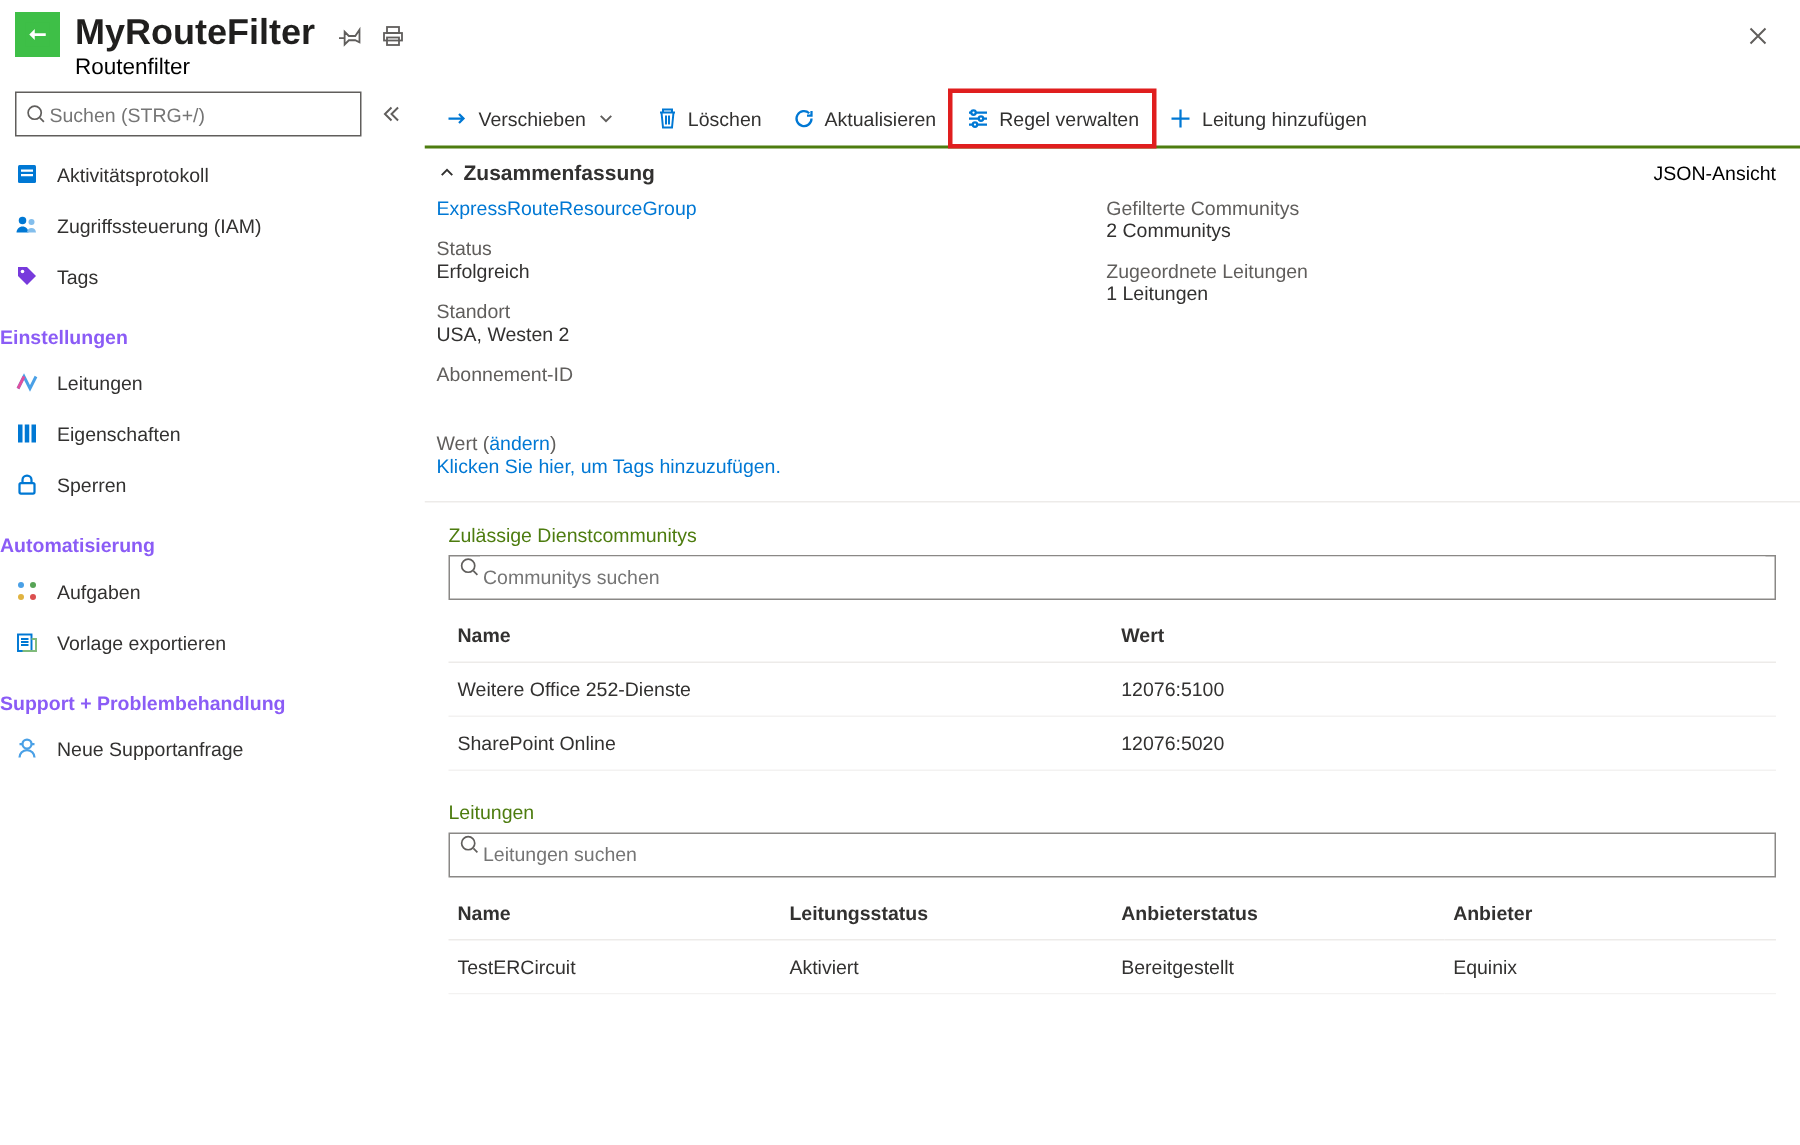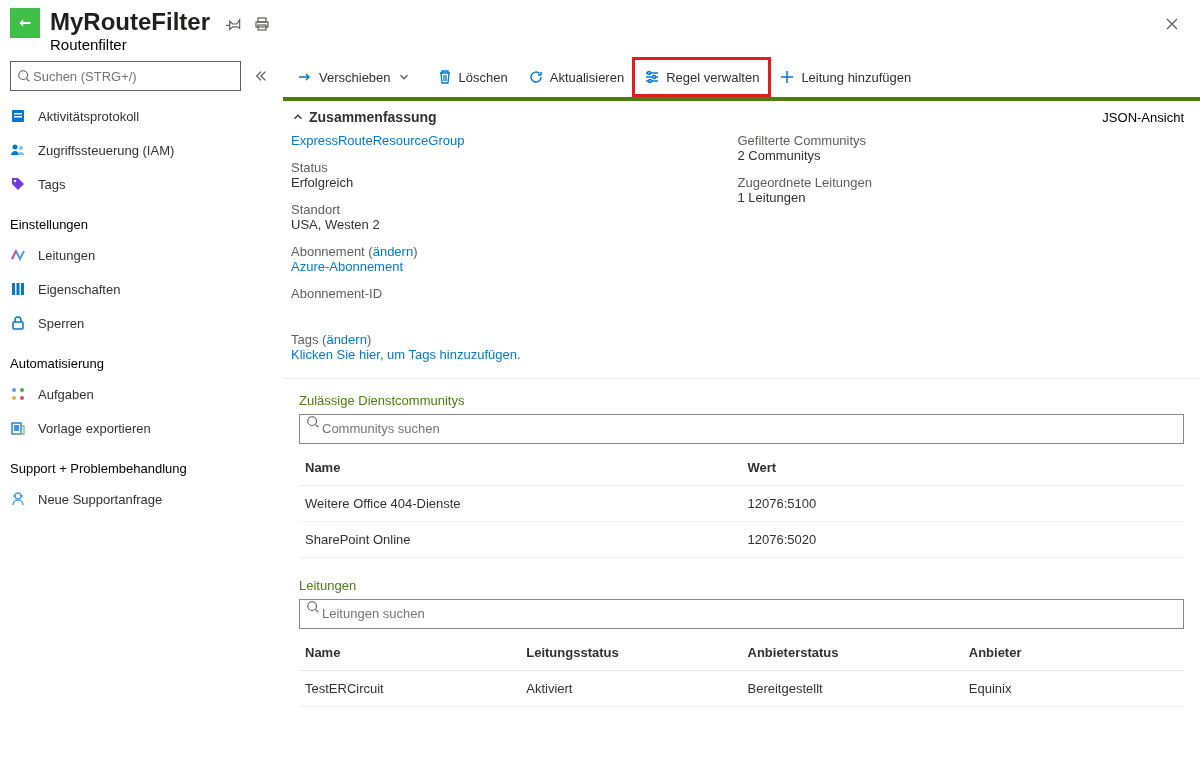--- a/index.html
+++ b/index.html
@@ -15,23 +15,23 @@
 .close-btn{color:#605e5c;padding:4px;cursor:pointer;margin-top:4px;margin-right:4px}
 .body{display:flex;height:calc(100% - 52px)}
 .sidebar{width:283px;flex-shrink:0;padding-top:6px;border-right:none}
 .search-row{display:flex;align-items:center;padding:0 8px 8px 10px}
 .search-box{flex:1;display:flex;align-items:center;border:1px solid #605e5c;height:28px;padding:0 6px;color:#605e5c}
 .search-box input{border:none;outline:none;flex:1;font-size:13px;height:24px;background:transparent}
 .collapse-btn{width:28px;display:flex;align-items:center;justify-content:center;color:#605e5c;cursor:pointer;margin-left:6px}
 .nav-item{display:flex;align-items:center;height:34px;padding:0 10px;cursor:pointer}
 .nav-item.selected{background:#edebe9;font-weight:400}
 .nav-icon{width:16px;height:16px;margin-right:12px;display:flex;align-items:center;justify-content:center;flex-shrink:0}
-.nav-group{font-weight:400;font-size:13px;padding:16px 10px 6px 10px;color:#000000}
+.nav-group{font-weight:700;font-size:13px;padding:16px 10px 6px 0;color:#8b5cf6}
 .main{flex:1;display:flex;flex-direction:column;overflow:hidden}
-.toolbar{display:flex;align-items:center;height:40px;border-bottom:4px solid #4d7c0f;padding:0 4px;margin-top:2px}
+.toolbar{display:flex;align-items:flex-end;height:40px;border-bottom:2px solid #4d7c0f;padding:0 4px;margin-top:2px}
 .tb-btn{display:flex;align-items:center;height:36px;padding:0 10px;cursor:pointer;color:#323130}
 .tb-btn .ico{color:#0078d4;margin-right:6px;display:flex;align-items:center}
 .tb-highlight{outline:3px solid #e01e1e;outline-offset:-1px}
 .summary{padding:8px 16px 4px 8px;border-bottom:1px solid #edebe9}
 .summary-hdr{display:flex;align-items:center}
 .summary-title{font-weight:600;font-size:14px;flex:0 0 auto;margin-left:4px}
 .json-view{margin-left:auto;color:#000000;cursor:pointer;font-size:13px}
 .summary-grid{display:flex;margin-top:8px}
 .summary-col{flex:1}
 .kv{margin-bottom:12px;font-size:13px}
@@ -266,41 +266,37 @@
           </div>
           <div class="kv">
             <div class="k">Status</div>
             <div class="v">Erfolgreich</div>
           </div>
           <div class="kv">
             <div class="k">Standort</div>
             <div class="v">USA, Westen 2</div>
           </div>
           <div class="kv">
-            <div class="k"><span>Abonnement (</span><span class="link">ändern</span><span>)</span></div>
-            <div class="v"><span class="link">Azure-Abonnement</span></div>
-          </div>
-          <div class="kv">
             <div class="k">Abonnement-ID</div>
             <div class="v">&nbsp;</div>
           </div>
         </div>
         <div class="summary-col">
           <div class="kv">
             <div class="k">Gefilterte Communitys</div>
             <div class="v">2 Communitys</div>
           </div>
           <div class="kv">
             <div class="k">Zugeordnete Leitungen</div>
             <div class="v">1 Leitungen</div>
           </div>
         </div>
       </div>
       <div class="kv" style="margin-top:4px">
-        <div class="k"><span>Tags (</span><span class="link">ändern</span><span>)</span></div>
+        <div class="k"><span>Wert (</span><span class="link">ändern</span><span>)</span></div>
         <div class="v"><span class="link">Klicken Sie hier, um Tags hinzuzufügen.</span></div>
       </div>
     </div>
 
     <div class="content">
       <div class="section-label">Zulässige Dienstcommunitys</div>
       <div class="filter-box">
         <svg width="14" height="14" viewBox="0 0 16 16" fill="none" stroke="#605e5c" stroke-width="1.3">
             <circle cx="7" cy="7" r="5"></circle>
             <path d="M11 11l3 3"></path>
@@ -309,21 +305,21 @@
       </div>
       <table class="tbl">
         <thead>
             <tr>
           <th style="width:50%">Name</th>
           <th>Wert</th>
         </tr>
           </thead>
         <tbody>
           <tr>
-              <td>Weitere Office 404-Dienste</td>
+              <td>Weitere Office 252-Dienste</td>
               <td>12076:5100</td>
             </tr>
           <tr>
               <td>SharePoint Online</td>
               <td>12076:5020</td>
             </tr>
         </tbody>
       </table>
 
       <div class="section-label" style="margin-top:20px">Leitungen</div>

